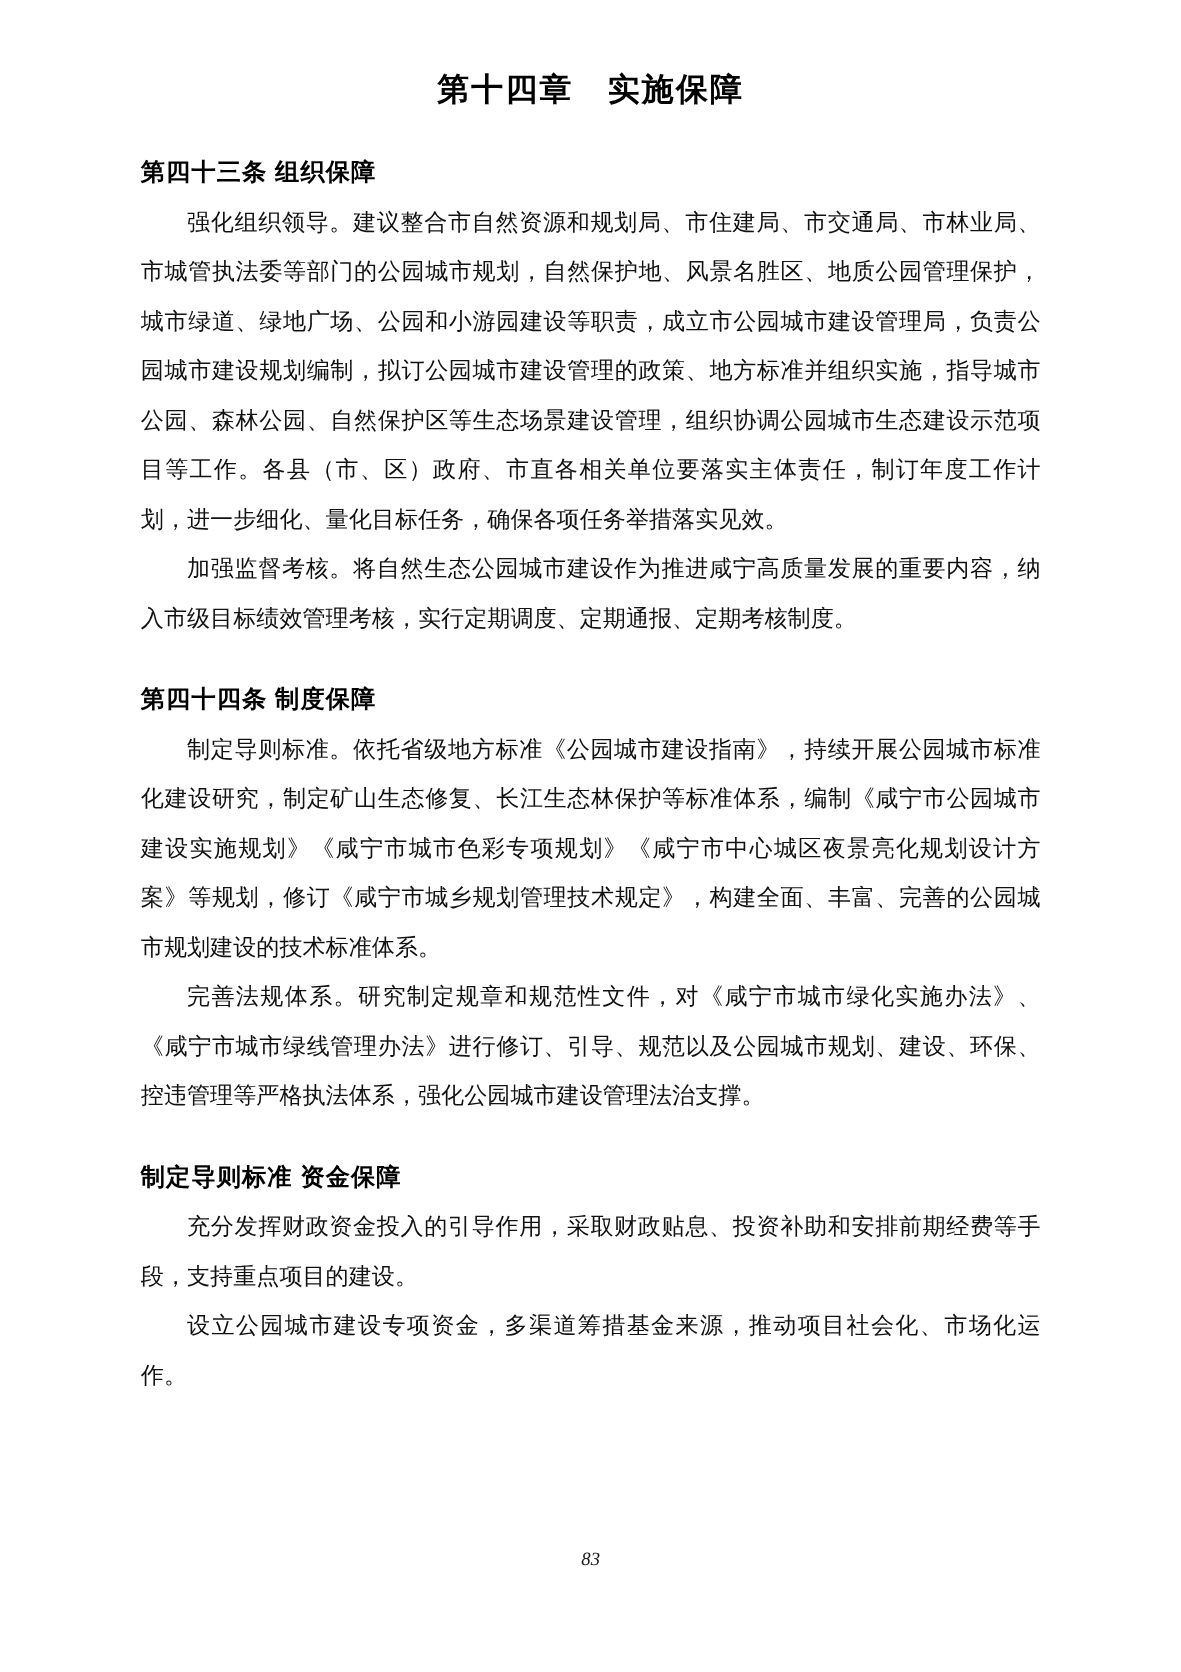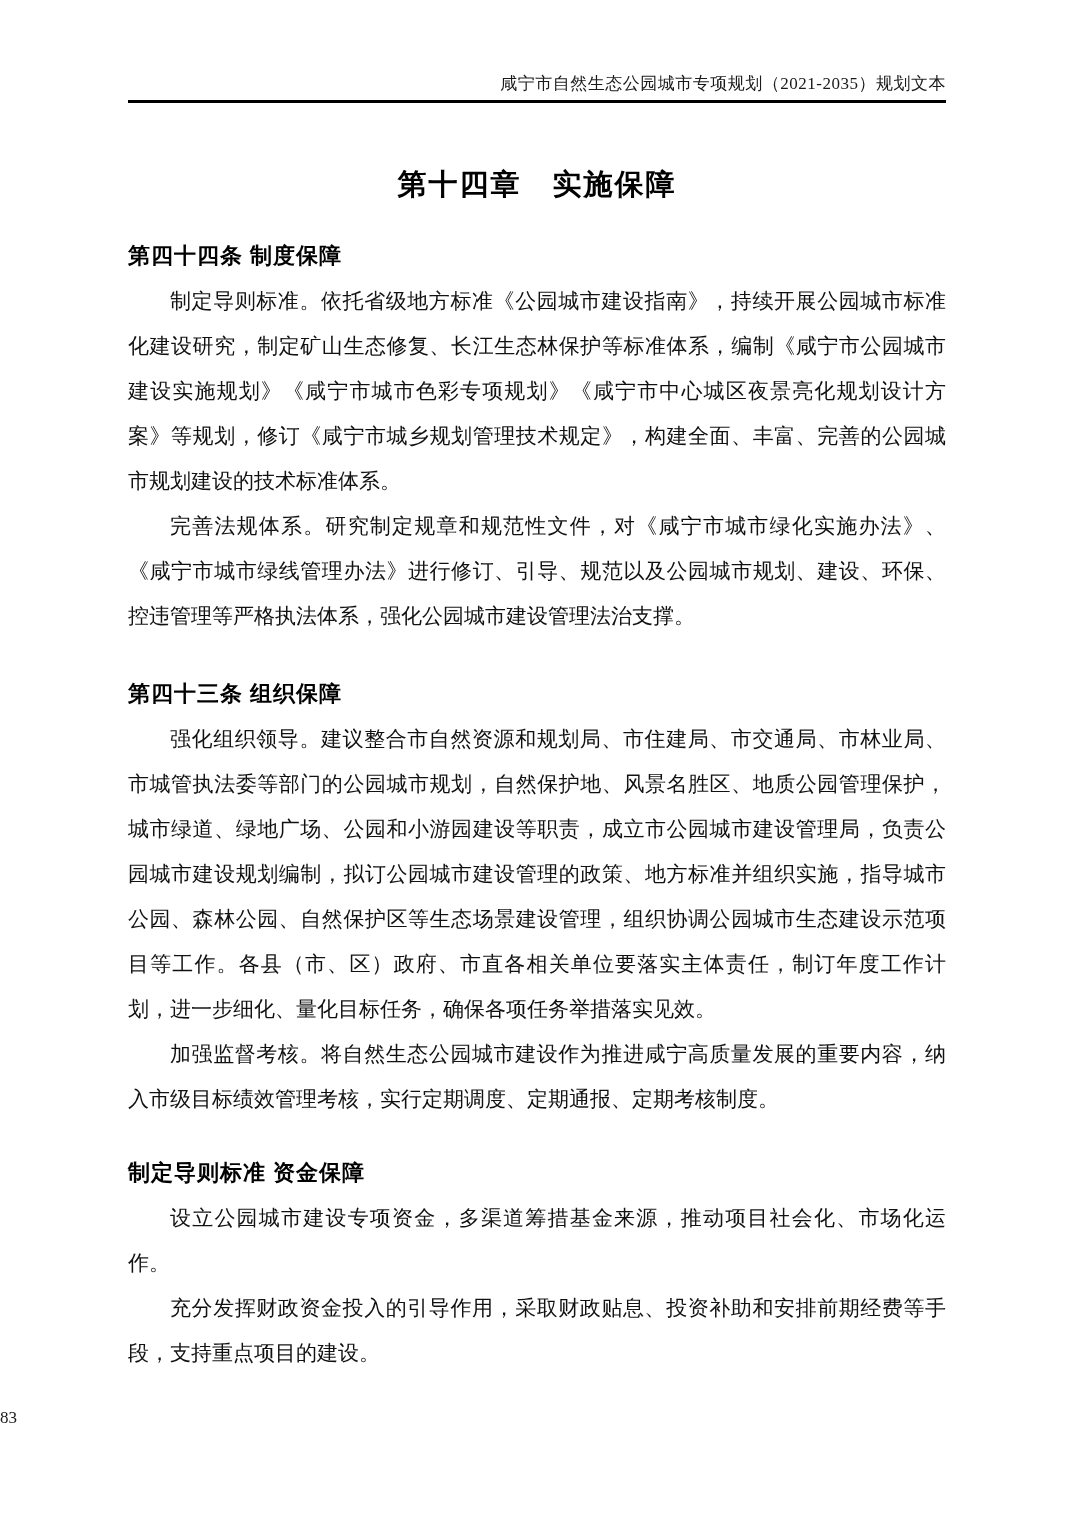--- a/index.html
+++ b/index.html
@@ -54,51 +54,49 @@
     text-align: justify;
     text-justify: inter-ideograph;
     text-indent: 2em;
     color: #111111;
   }
   .page-number {
     position: absolute;
     left: 0;
     right: 0;
     bottom: 92px;
+    text-align: center;
     font-size: 17px;
     color: #1a1a1a;
+    font-style: italic;
   }
 </style>
 </head>
 <body>
 
 <div class="page">
   <div class="content">
 
-    <header>
-      <div class="running-head">咸宁市自然生态公园城市专项规划（2021-2035）规划文本</div>
-      <div class="header-rule"></div>
-    </header>
 
     <h1 class="chapter-title">第十四章　实施保障</h1>
+
+    <section>
+      <h2 class="section-heading first">第四十三条 组织保障</h2>
+      <p class="body-para">强化组织领导。建议整合市自然资源和规划局、市住建局、市交通局、市林业局、市城管执法委等部门的公园城市规划，自然保护地、风景名胜区、地质公园管理保护，城市绿道、绿地广场、公园和小游园建设等职责，成立市公园城市建设管理局，负责公园城市建设规划编制，拟订公园城市建设管理的政策、地方标准并组织实施，指导城市公园、森林公园、自然保护区等生态场景建设管理，组织协调公园城市生态建设示范项目等工作。各县（市、区）政府、市直各相关单位要落实主体责任，制订年度工作计划，进一步细化、量化目标任务，确保各项任务举措落实见效。</p>
+      <p class="body-para">加强监督考核。将自然生态公园城市建设作为推进咸宁高质量发展的重要内容，纳入市级目标绩效管理考核，实行定期调度、定期通报、定期考核制度。</p>
+    </section>
 
     <section>
       <h2 class="section-heading">第四十四条 制度保障</h2>
       <p class="body-para">制定导则标准。依托省级地方标准《公园城市建设指南》，持续开展公园城市标准化建设研究，制定矿山生态修复、长江生态林保护等标准体系，编制《咸宁市公园城市建设实施规划》《咸宁市城市色彩专项规划》《咸宁市中心城区夜景亮化规划设计方案》等规划，修订《咸宁市城乡规划管理技术规定》，构建全面、丰富、完善的公园城市规划建设的技术标准体系。</p>
       <p class="body-para">完善法规体系。研究制定规章和规范性文件，对《咸宁市城市绿化实施办法》、《咸宁市城市绿线管理办法》进行修订、引导、规范以及公园城市规划、建设、环保、控违管理等严格执法体系，强化公园城市建设管理法治支撑。</p>
     </section>
 
     <section>
-      <h2 class="section-heading first">第四十三条 组织保障</h2>
-      <p class="body-para">强化组织领导。建议整合市自然资源和规划局、市住建局、市交通局、市林业局、市城管执法委等部门的公园城市规划，自然保护地、风景名胜区、地质公园管理保护，城市绿道、绿地广场、公园和小游园建设等职责，成立市公园城市建设管理局，负责公园城市建设规划编制，拟订公园城市建设管理的政策、地方标准并组织实施，指导城市公园、森林公园、自然保护区等生态场景建设管理，组织协调公园城市生态建设示范项目等工作。各县（市、区）政府、市直各相关单位要落实主体责任，制订年度工作计划，进一步细化、量化目标任务，确保各项任务举措落实见效。</p>
-      <p class="body-para">加强监督考核。将自然生态公园城市建设作为推进咸宁高质量发展的重要内容，纳入市级目标绩效管理考核，实行定期调度、定期通报、定期考核制度。</p>
-    </section>
-
-    <section>
       <h2 class="section-heading">制定导则标准 资金保障</h2>
+      <p class="body-para">充分发挥财政资金投入的引导作用，采取财政贴息、投资补助和安排前期经费等手段，支持重点项目的建设。</p>
       <p class="body-para">设立公园城市建设专项资金，多渠道筹措基金来源，推动项目社会化、市场化运作。</p>
-      <p class="body-para">充分发挥财政资金投入的引导作用，采取财政贴息、投资补助和安排前期经费等手段，支持重点项目的建设。</p>
     </section>
 
   </div>
 
   <footer class="page-number">83</footer>
 </div>
 
 </body></html>

